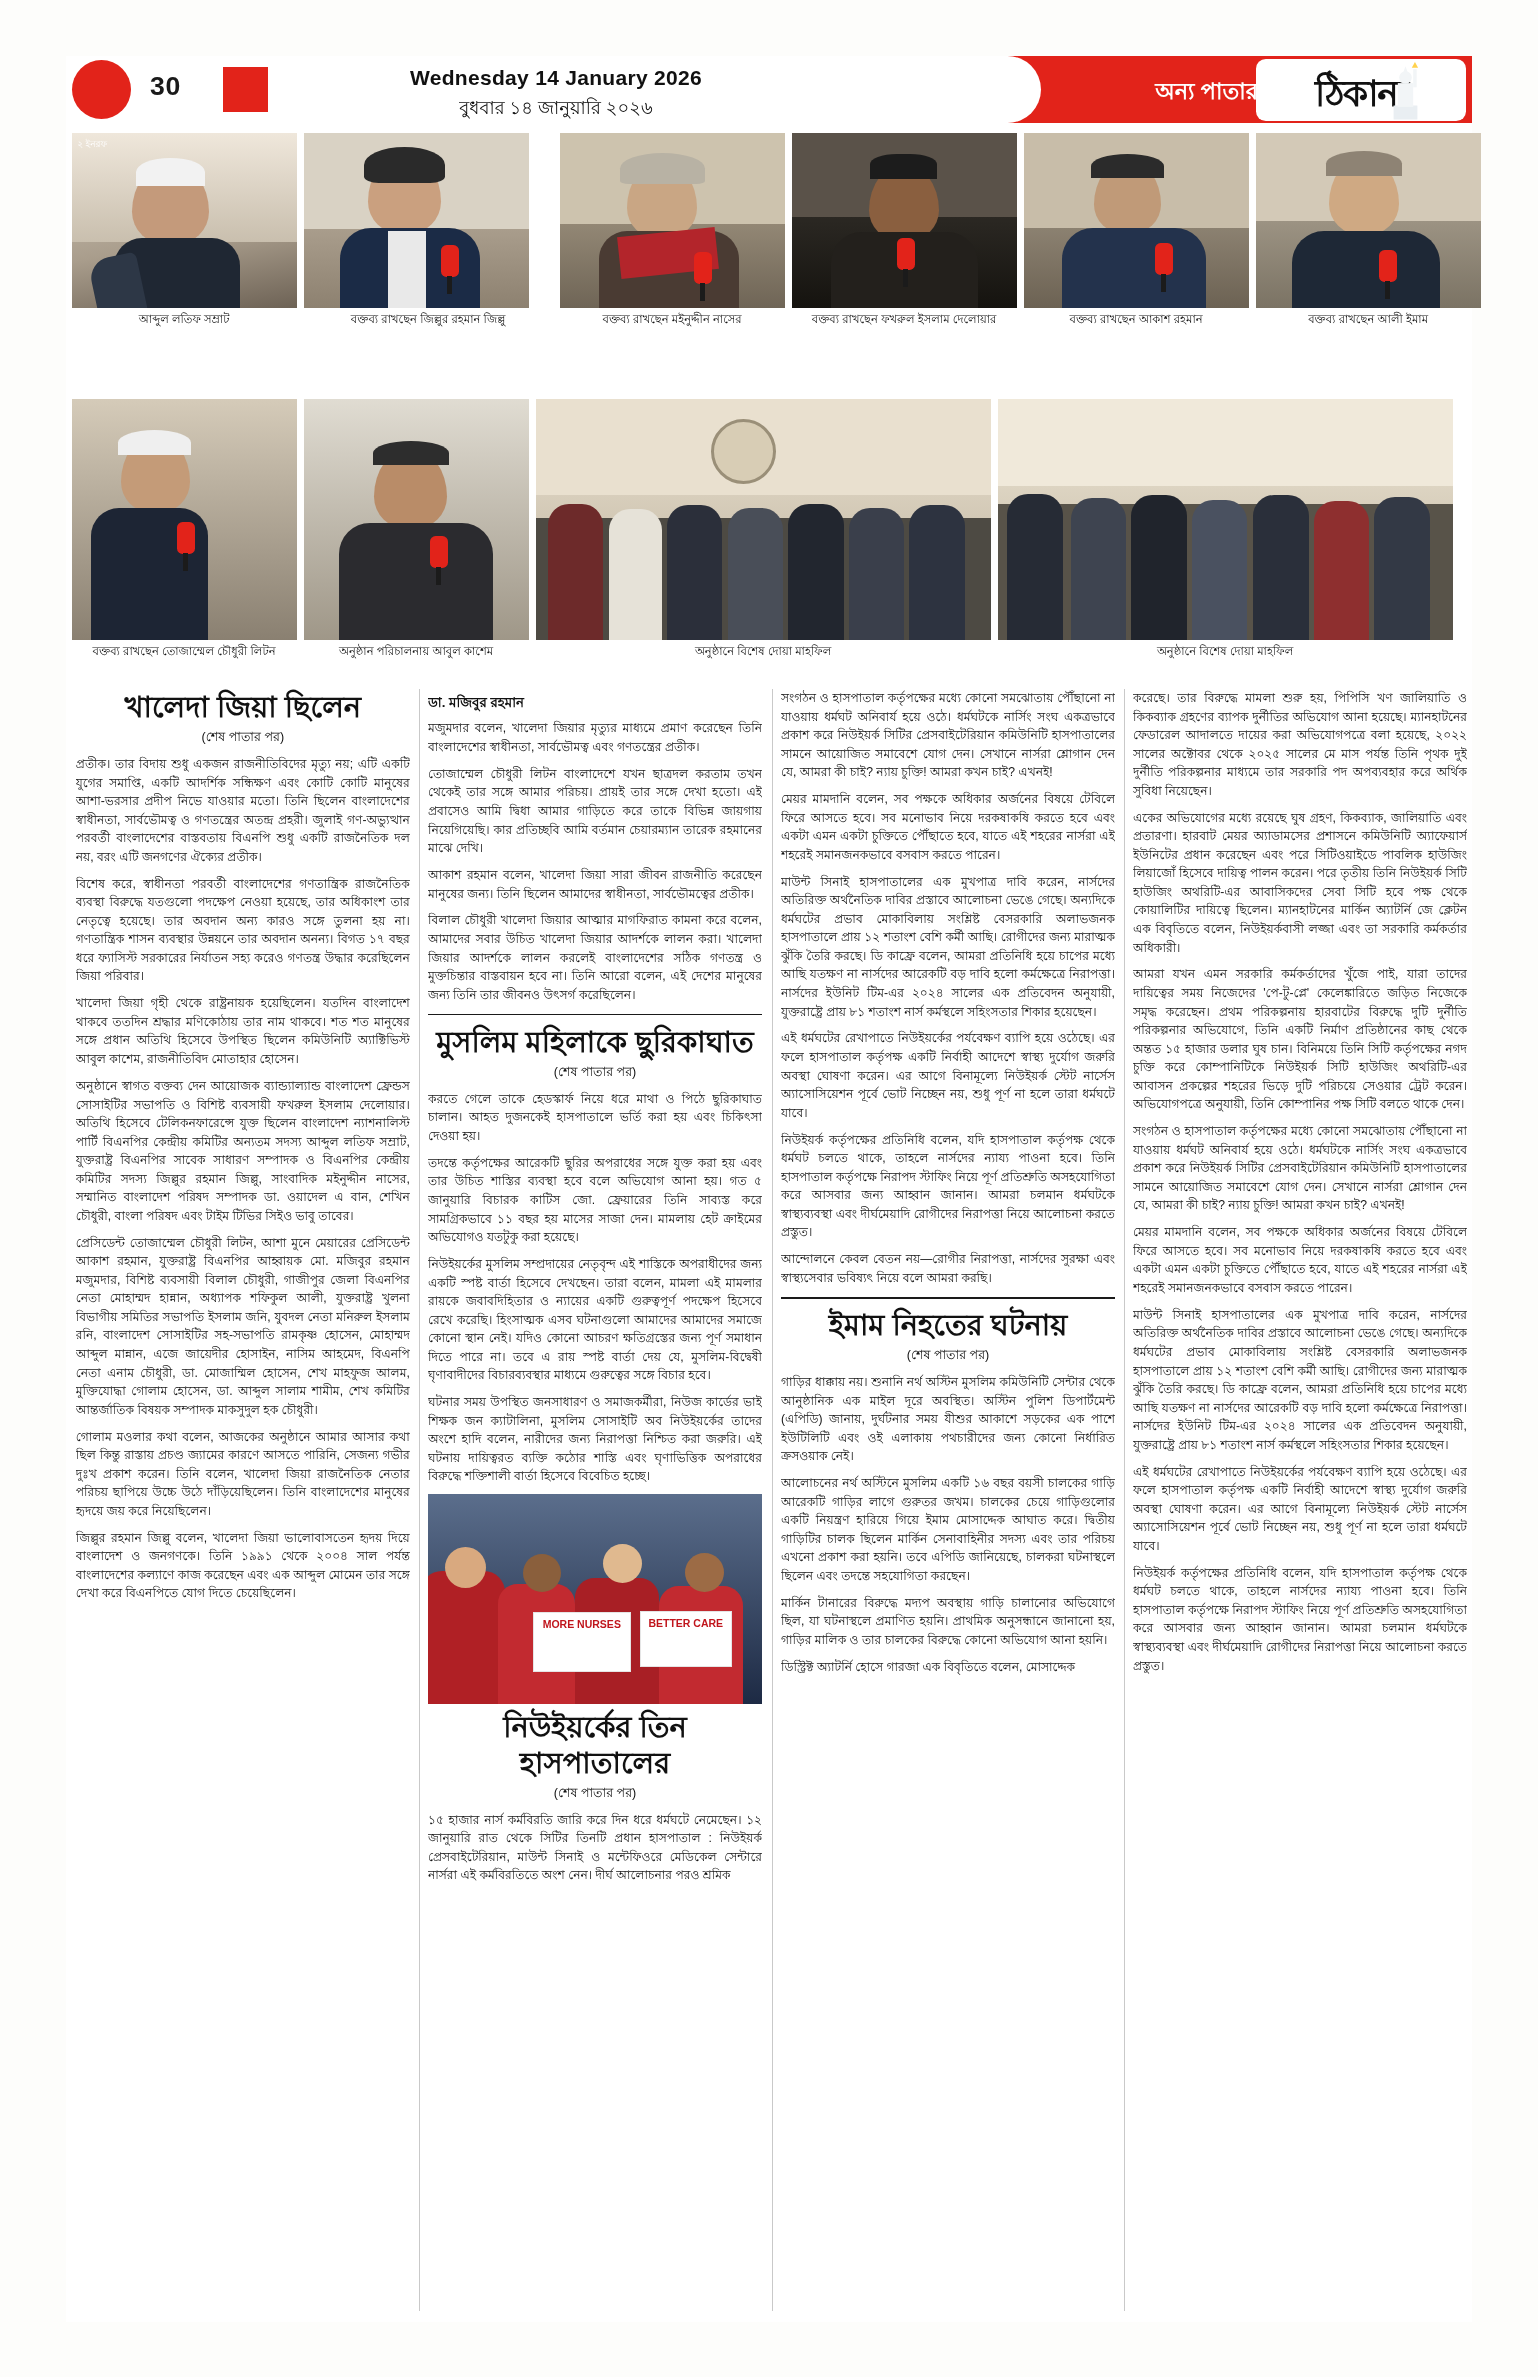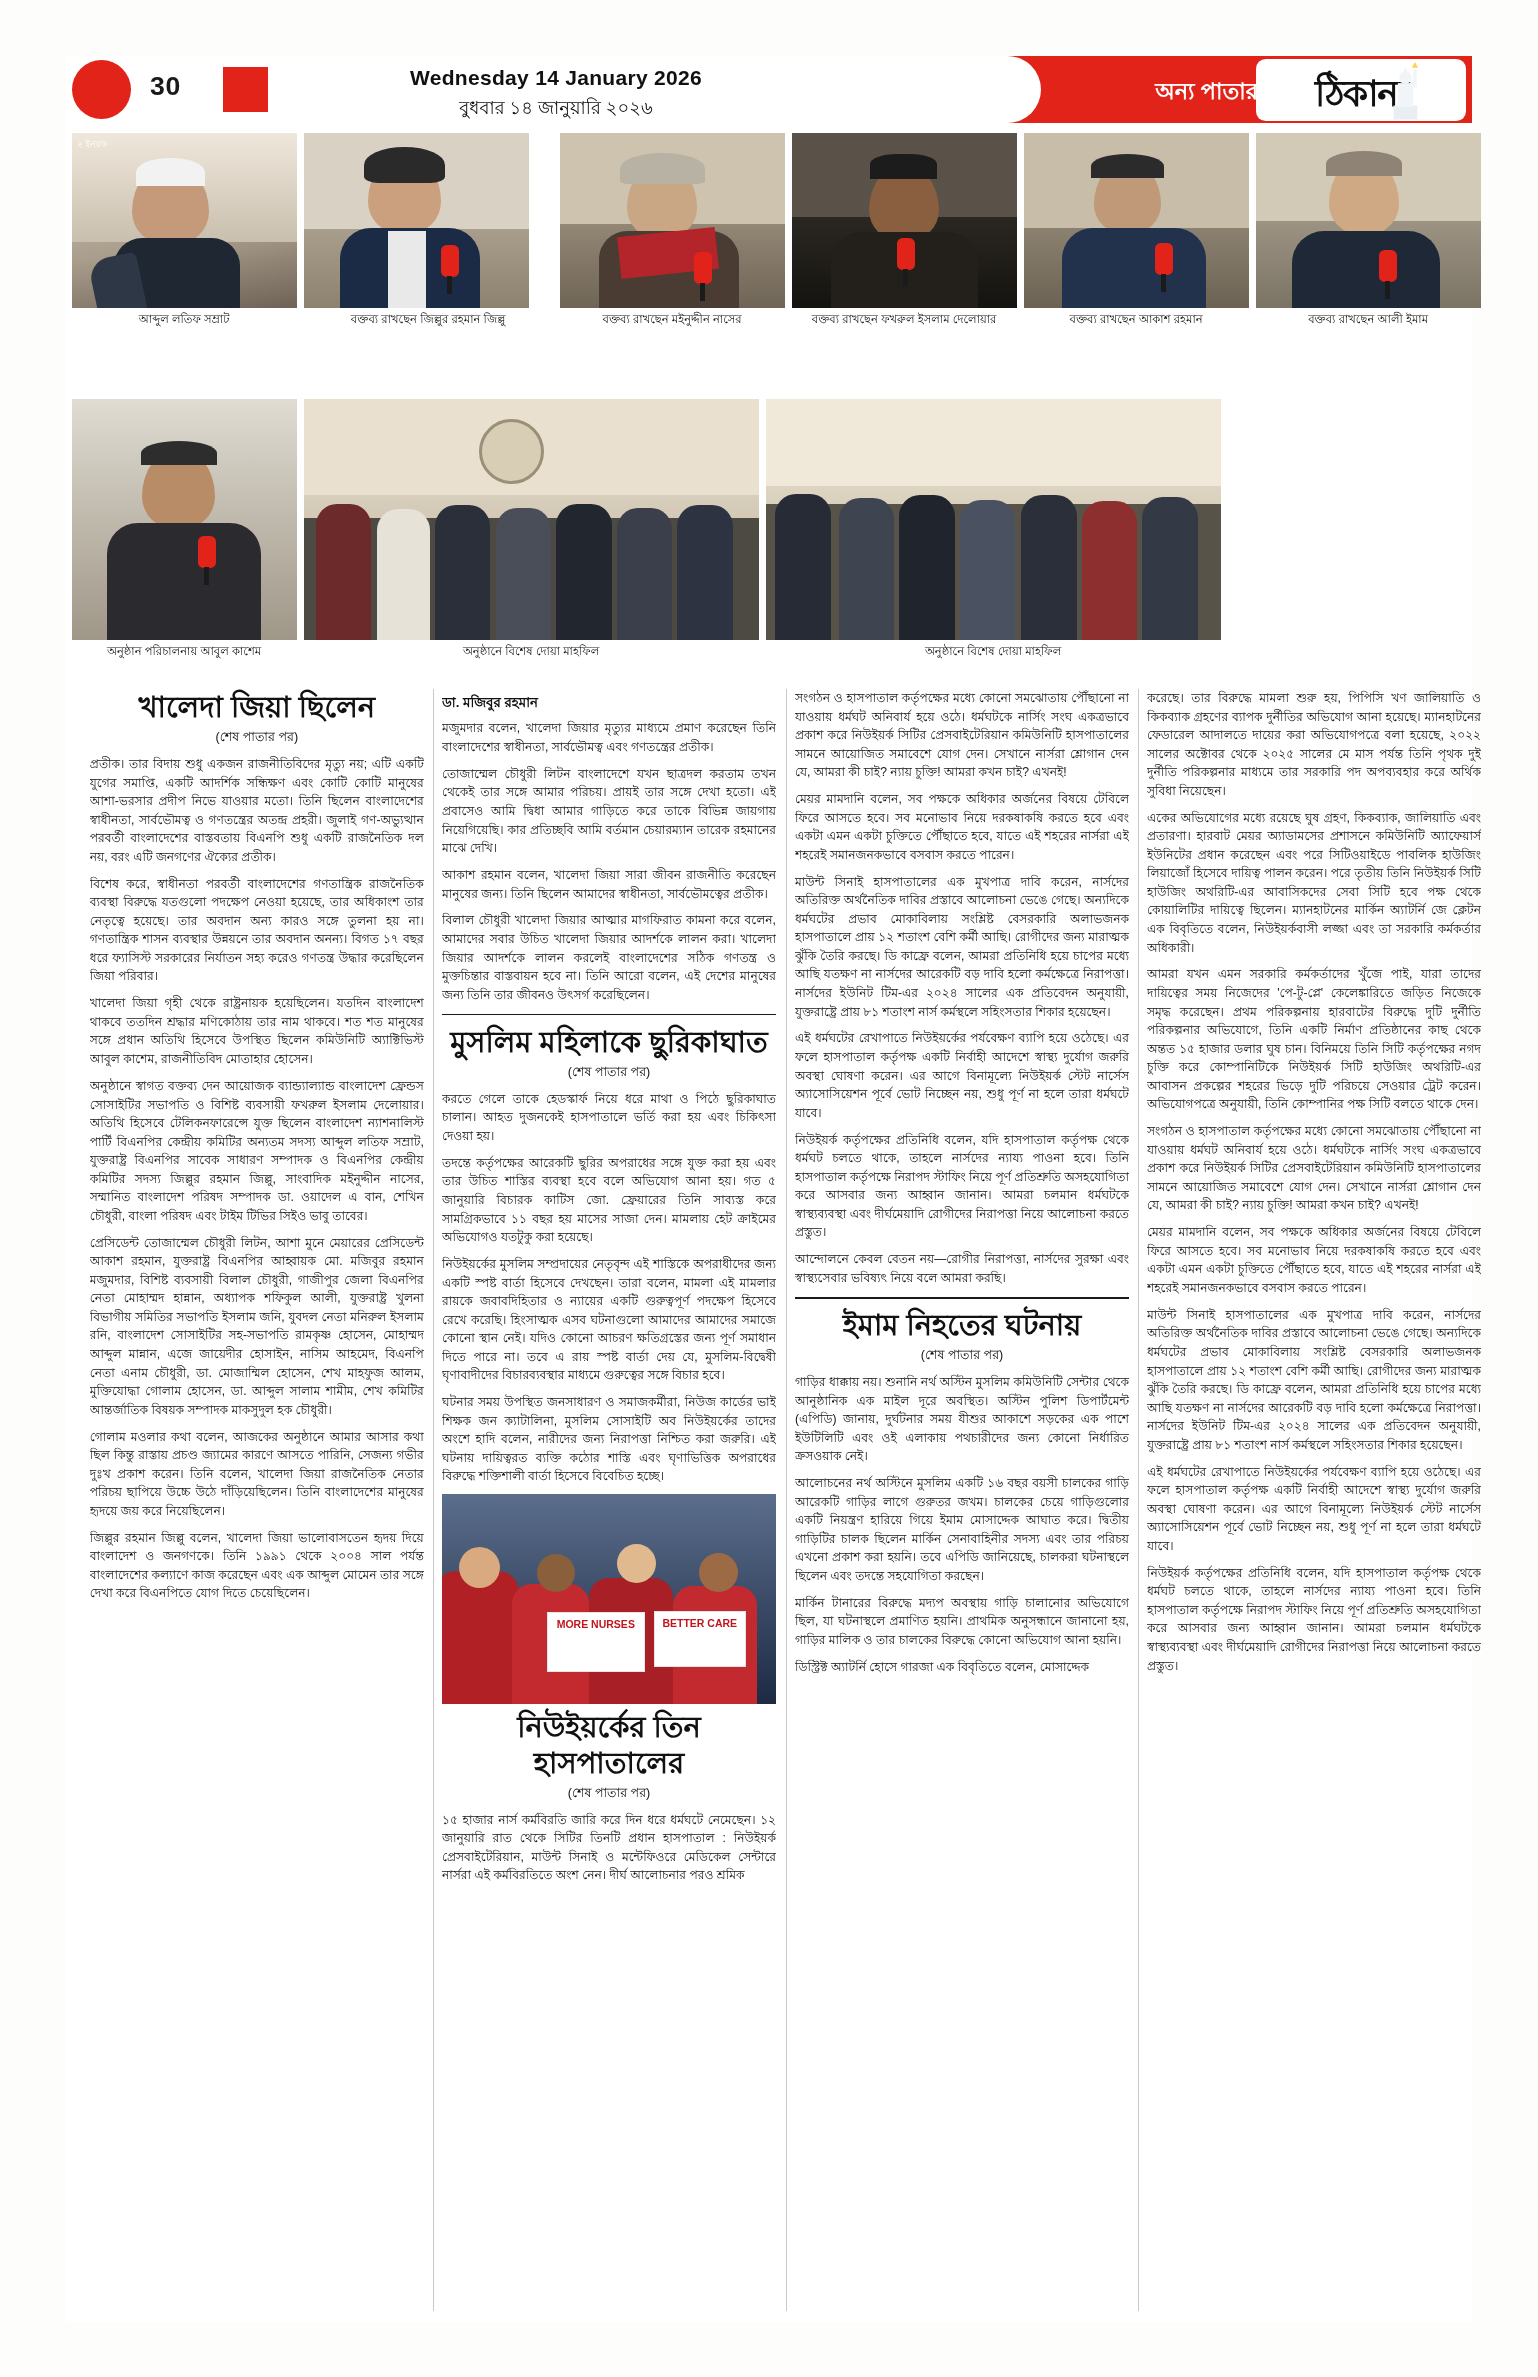--- a/index.html
+++ b/index.html
@@ -168,21 +168,20 @@
     width:5.6px;height:18px;background:#1b1b1b;
   }
 
   
   .cols {
     position: absolute;
     left: 7px;
     top: 633px;
     width: 1395px;
     height: 1622px;
-    margin-left: 14px;
   }
   .col {
     position: absolute;
     top: 0;
     width: 334px;
     height: 1622px;
     overflow: hidden;
   }
   .col.c1 { left: 2.8px; }
   .col.c2 { left: 355px; }
@@ -358,20 +357,30 @@
           <div style="position:absolute;left:70px;top:18px;width:76px;height:25px;background:#8e8374;border-radius:50% 50% 0 0;"></div>
           <div style="position:absolute;left:36px;top:98px;width:148px;height:78px;background:#1e2836;border-radius:32px 32px 0 0;"></div>
           <div class="mic" style="left:123px;top:117px;"></div>
         </div>
         <div class="pcap">বক্তব্য রাখছেন আলী ইমাম</div>
       </div>
     </div>
 
     <div class="photo-row r2">
 
+      <div class="photo-wrap" style="width:225px;">
+        <div class="photo" style="width:225px;height:241px;">
+          <div class="ph-bg" style="background:linear-gradient(180deg,#d5cbb9,#8a8071);"></div>
+          <div class="ph-person" style="left:49px;top:36px;width:69px;height:78px;background:#c49b78;"></div>
+          <div style="position:absolute;left:46px;top:31px;width:73px;height:25px;background:#efefef;border-radius:50% 50% 0 0;"></div>
+          <div style="position:absolute;left:19.6px;top:109px;width:117px;height:133px;background:#1d2534;border-radius:28px 28px 0 0;"></div>
+          <div class="mic" style="left:105px;top:123px;"></div>
+        </div>
+        <div class="pcap">বক্তব্য রাখছেন তোজাম্মেল চৌধুরী লিটন</div>
+      </div>
 
       <div class="photo-wrap" style="width:225px;">
         <div class="photo" style="width:225px;height:241px;">
           <div class="ph-bg" style="background:linear-gradient(180deg,#e0dcd2,#9f9788);"></div>
           <div class="ph-person" style="left:70px;top:49px;width:73px;height:81px;background:#b98c68;"></div>
           <div style="position:absolute;left:69px;top:42px;width:76px;height:24px;background:#2d2d2d;border-radius:50% 50% 0 0;"></div>
           <div style="position:absolute;left:35px;top:124px;width:154px;height:117px;background:#2b2b2f;border-radius:31px 31px 0 0;"></div>
           <div class="mic" style="left:126px;top:137px;"></div>
         </div>
         <div class="pcap">অনুষ্ঠান পরিচালনায় আবুল কাশেম</div>

